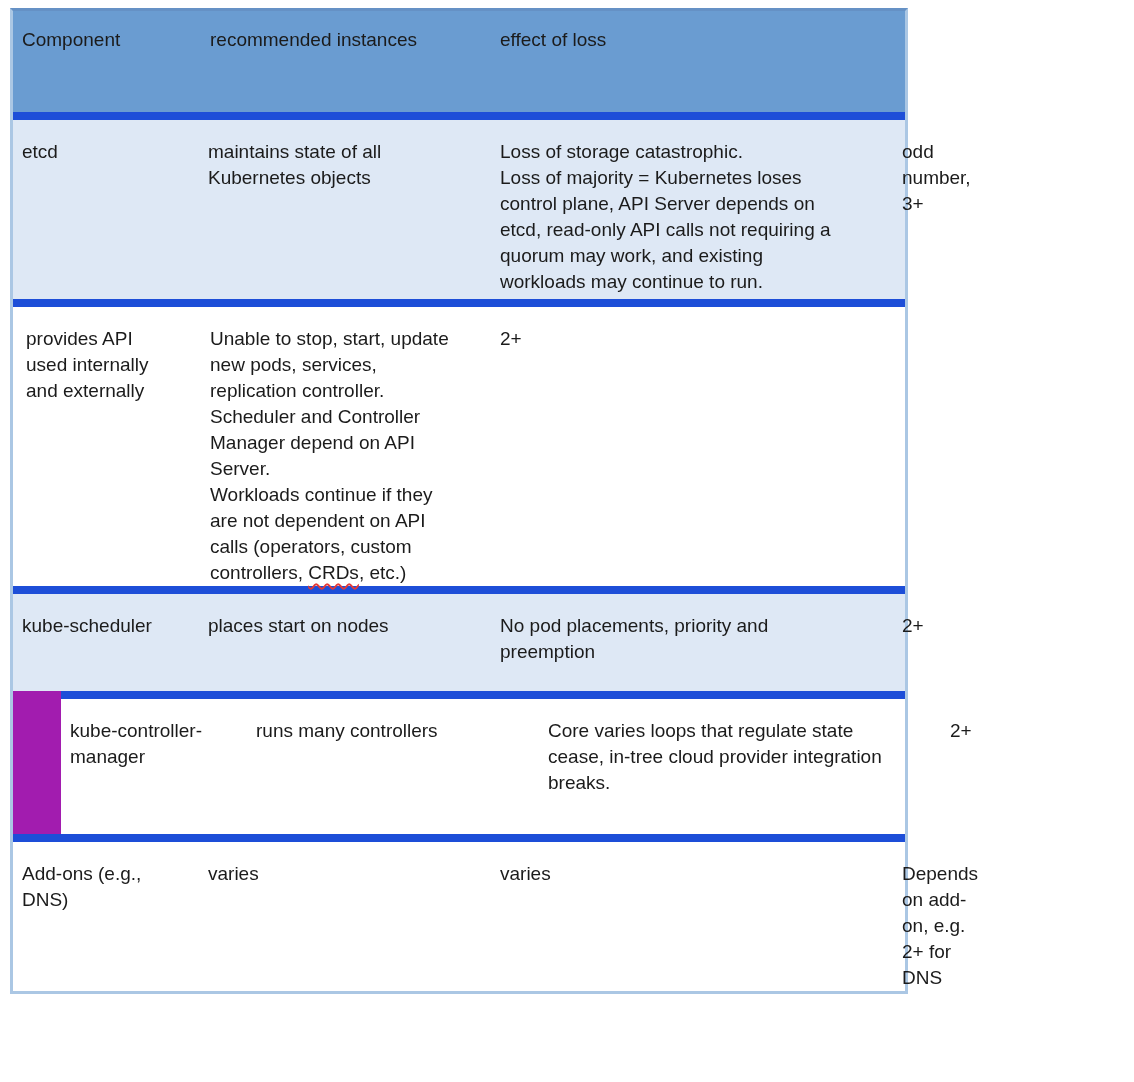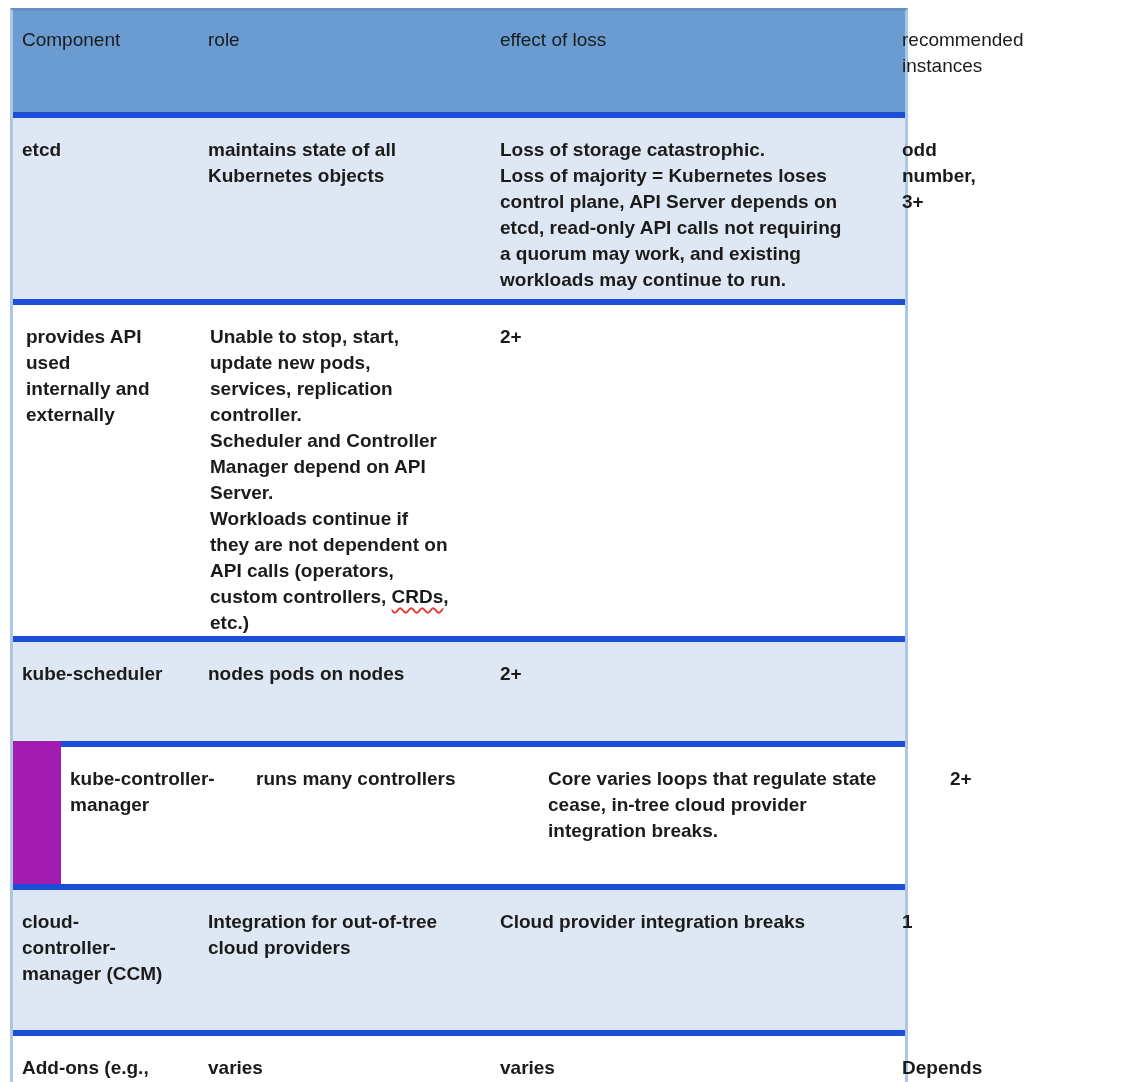--- a/index.html
+++ b/index.html
@@ -25,22 +25,21 @@
     border: 3px solid #abc7e4;
     border-top: 3px solid #6591c5;
     background: #a21caf;
   }
   .row {
     display: grid;
     grid-template-columns: 182px 290px 402px 1fr;
     box-sizing: border-box;
   }
   .row + .row {
-    border-top: 6px solid #1d4ed8;
-    font-weight: bold;
+    border-top: 8px solid #1d4ed8;
   }
   .row.header {
     background: #6a9cd1;
     min-height: 101px;
   }
   .row.shade {
     background: #dee8f5;
   }
   .row.plain {
     background: #ffffff;
@@ -74,60 +73,54 @@
   }
 </style>
 </head>
 <body>
 
 <div class="page">
   <div class="tbl">
 
     <div class="row header">
       <div class="cell c0">Component</div>
-      <div class="cell c1">role</div>
+      <div class="cell c3">recommended instances</div>
       <div class="cell c2">effect of loss</div>
-      <div class="cell c3">recommended instances</div>
     </div>
 
     <div class="row shade r0">
       <div class="cell c0">etcd</div>
       <div class="cell c1">maintains state of all Kubernetes objects</div>
       <div class="cell c2">Loss of storage catastrophic.
 Loss of majority = Kubernetes loses control plane, API Server depends on etcd, read-only API calls not requiring a quorum may work, and existing workloads may continue to run.</div>
       <div class="cell c3">odd number, 3+</div>
     </div>
 
     <div class="row plain r1">
       <div class="cell c1">provides API used internally and externally</div>
       <div class="cell c2"><span>Unable to stop, start, update new pods, services, replication controller.
 Scheduler and Controller Manager depend on API Server.
 Workloads continue if they are not dependent on API calls (operators, custom controllers, </span><span class="squiggle">CRDs</span><span>, etc.)</span></div>
       <div class="cell c3">2+</div>
     </div>
 
     <div class="row shade r2">
       <div class="cell c0">kube-scheduler</div>
-      <div class="cell c1">nodes pods on nodes</div>
+      <div class="cell c1">places start on nodes</div>
+      <div class="cell c2">No pod placements, priority and preemption</div>
       <div class="cell c3">2+</div>
     </div>
 
     <div class="row plain r3">
       <div class="cell c0">kube-controller-manager</div>
       <div class="cell c1">runs many controllers</div>
       <div class="cell c2">Core varies loops that regulate state cease, in-tree cloud provider integration breaks.</div>
       <div class="cell c3">2+</div>
     </div>
 
-    <div class="row shade r4">
-      <div class="cell c0">cloud-controller-manager (CCM)</div>
-      <div class="cell c1">Integration for out-of-tree cloud providers</div>
-      <div class="cell c2">Cloud provider integration breaks</div>
-      <div class="cell c3">1</div>
-    </div>
 
     <div class="row plain r5">
       <div class="cell c0">Add-ons (e.g., DNS)</div>
       <div class="cell c1">varies</div>
       <div class="cell c2">varies</div>
       <div class="cell c3">Depends on add-on, e.g. 2+ for DNS</div>
     </div>
 
   </div>
 </div>

